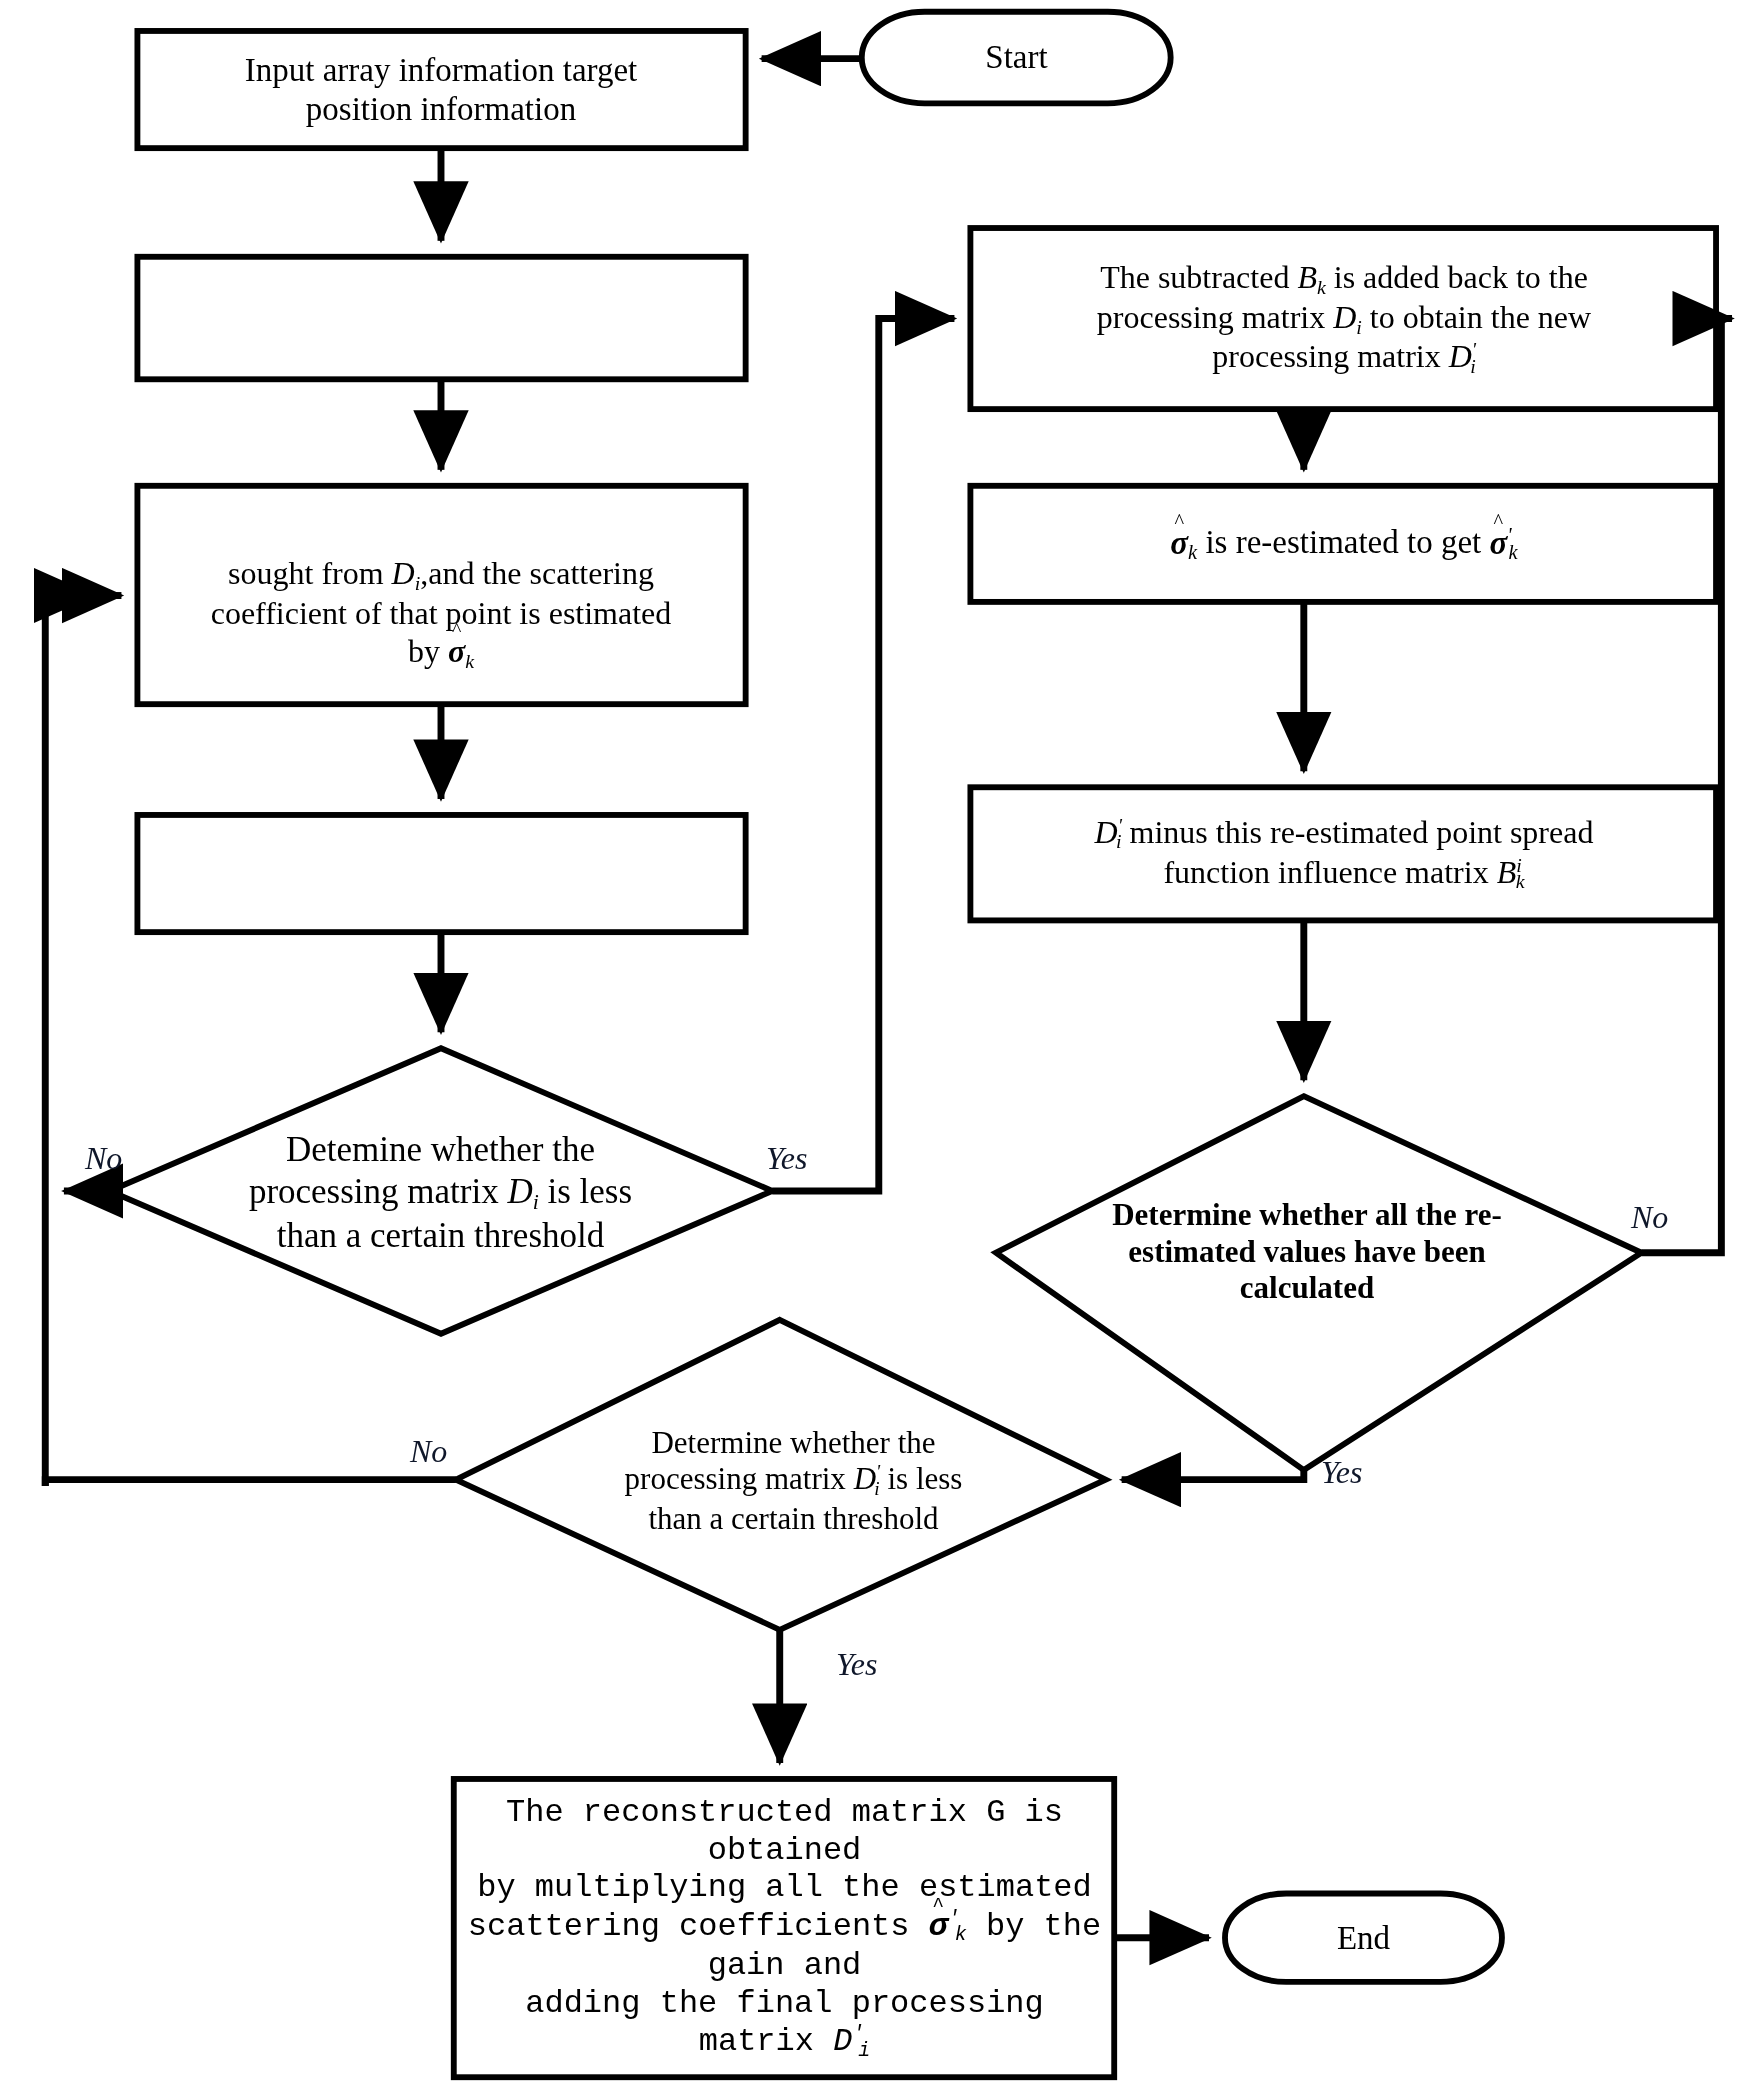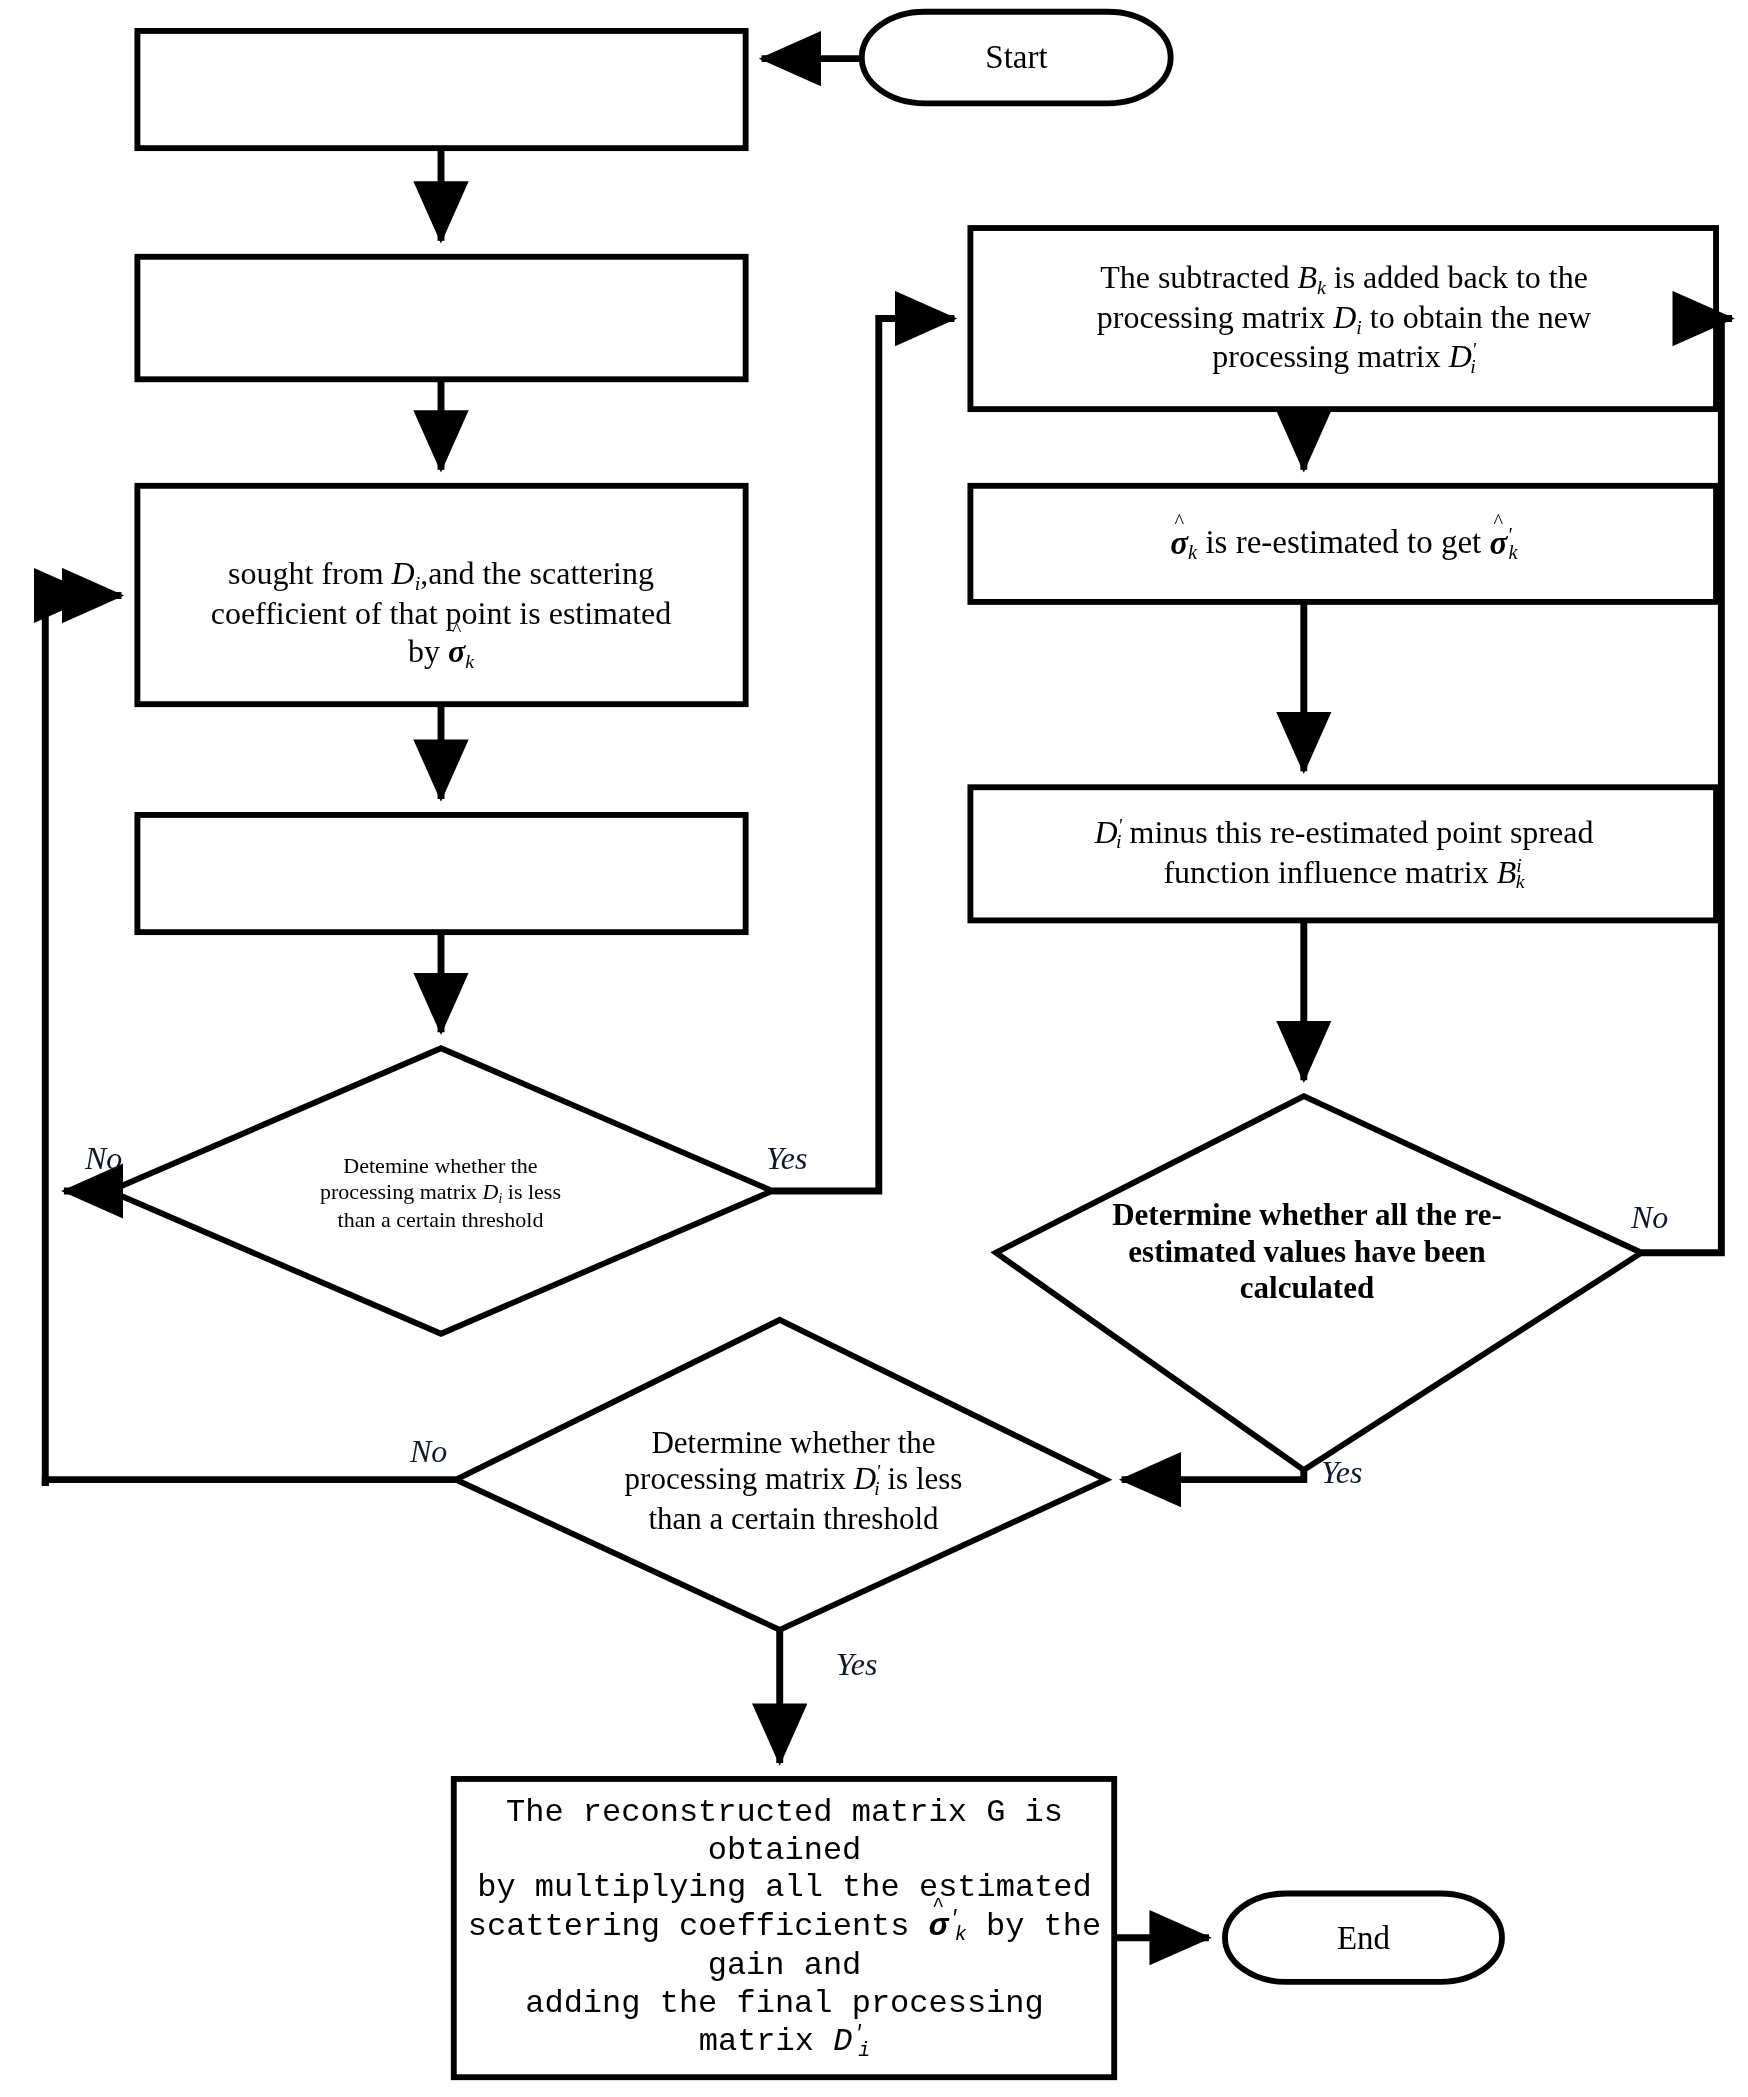--- a/index.html
+++ b/index.html
@@ -108,33 +108,39 @@
       <path d="M1464,3060 L1464,3310" marker-end="url(#ah)"></path>
 
       <path d="M2092,3638 L2270,3638" marker-end="url(#ah)"></path>
     </g>
   </svg>
 
   <div class="node-text" style="left:862px;top:11.7px;width:309px;height:92px;font-size:33px;">
     <span class="inner">Start</span>
   </div>
 
+  <div class="node-text" style="left:137px;top:31px;width:608px;height:117px;font-size:33px;">
+    <span class="inner">
+      <span>Input array information target</span><br>
+      <span>position information</span>
+    </span>
+  </div>
 
 
   <div class="node-text" style="left:137px;top:486px;width:608px;height:218px;font-size:32px;">
     <span class="inner">
       <br>
       <span>sought from</span>&nbsp;<i class="v">D</i><sub>i</sub><span>,and the scattering</span><br>
       <span>coefficient of that point is estimated</span><br>
       <span>by</span>&nbsp;<span class="hat"><span class="hatmark">^</span><i class="v" style="font-weight:700">σ</i></span><sub>k</sub>
     </span>
   </div>
 
 
-  <div class="node-text" style="left:185px;top:1113px;width:511px;height:160px;font-size:22px;">
+  <div class="node-text" style="left:185px;top:1113px;width:511px;height:160px;font-size:35px;">
     <span class="inner">
       <span>Detemine whether the</span><br>
       <span>processing matrix</span>&nbsp;<i class="v">D</i><sub>i</sub>&nbsp;<span>is less</span><br>
       <span>than a certain threshold</span>
     </span>
   </div>
 
   <div class="node-text" style="left:971px;top:228px;width:746px;height:181px;font-size:32px;">
     <span class="inner">
       <span>The subtracted</span>&nbsp;<i class="v">B</i><sub>k</sub>&nbsp;<span>is added back to the</span><br>

